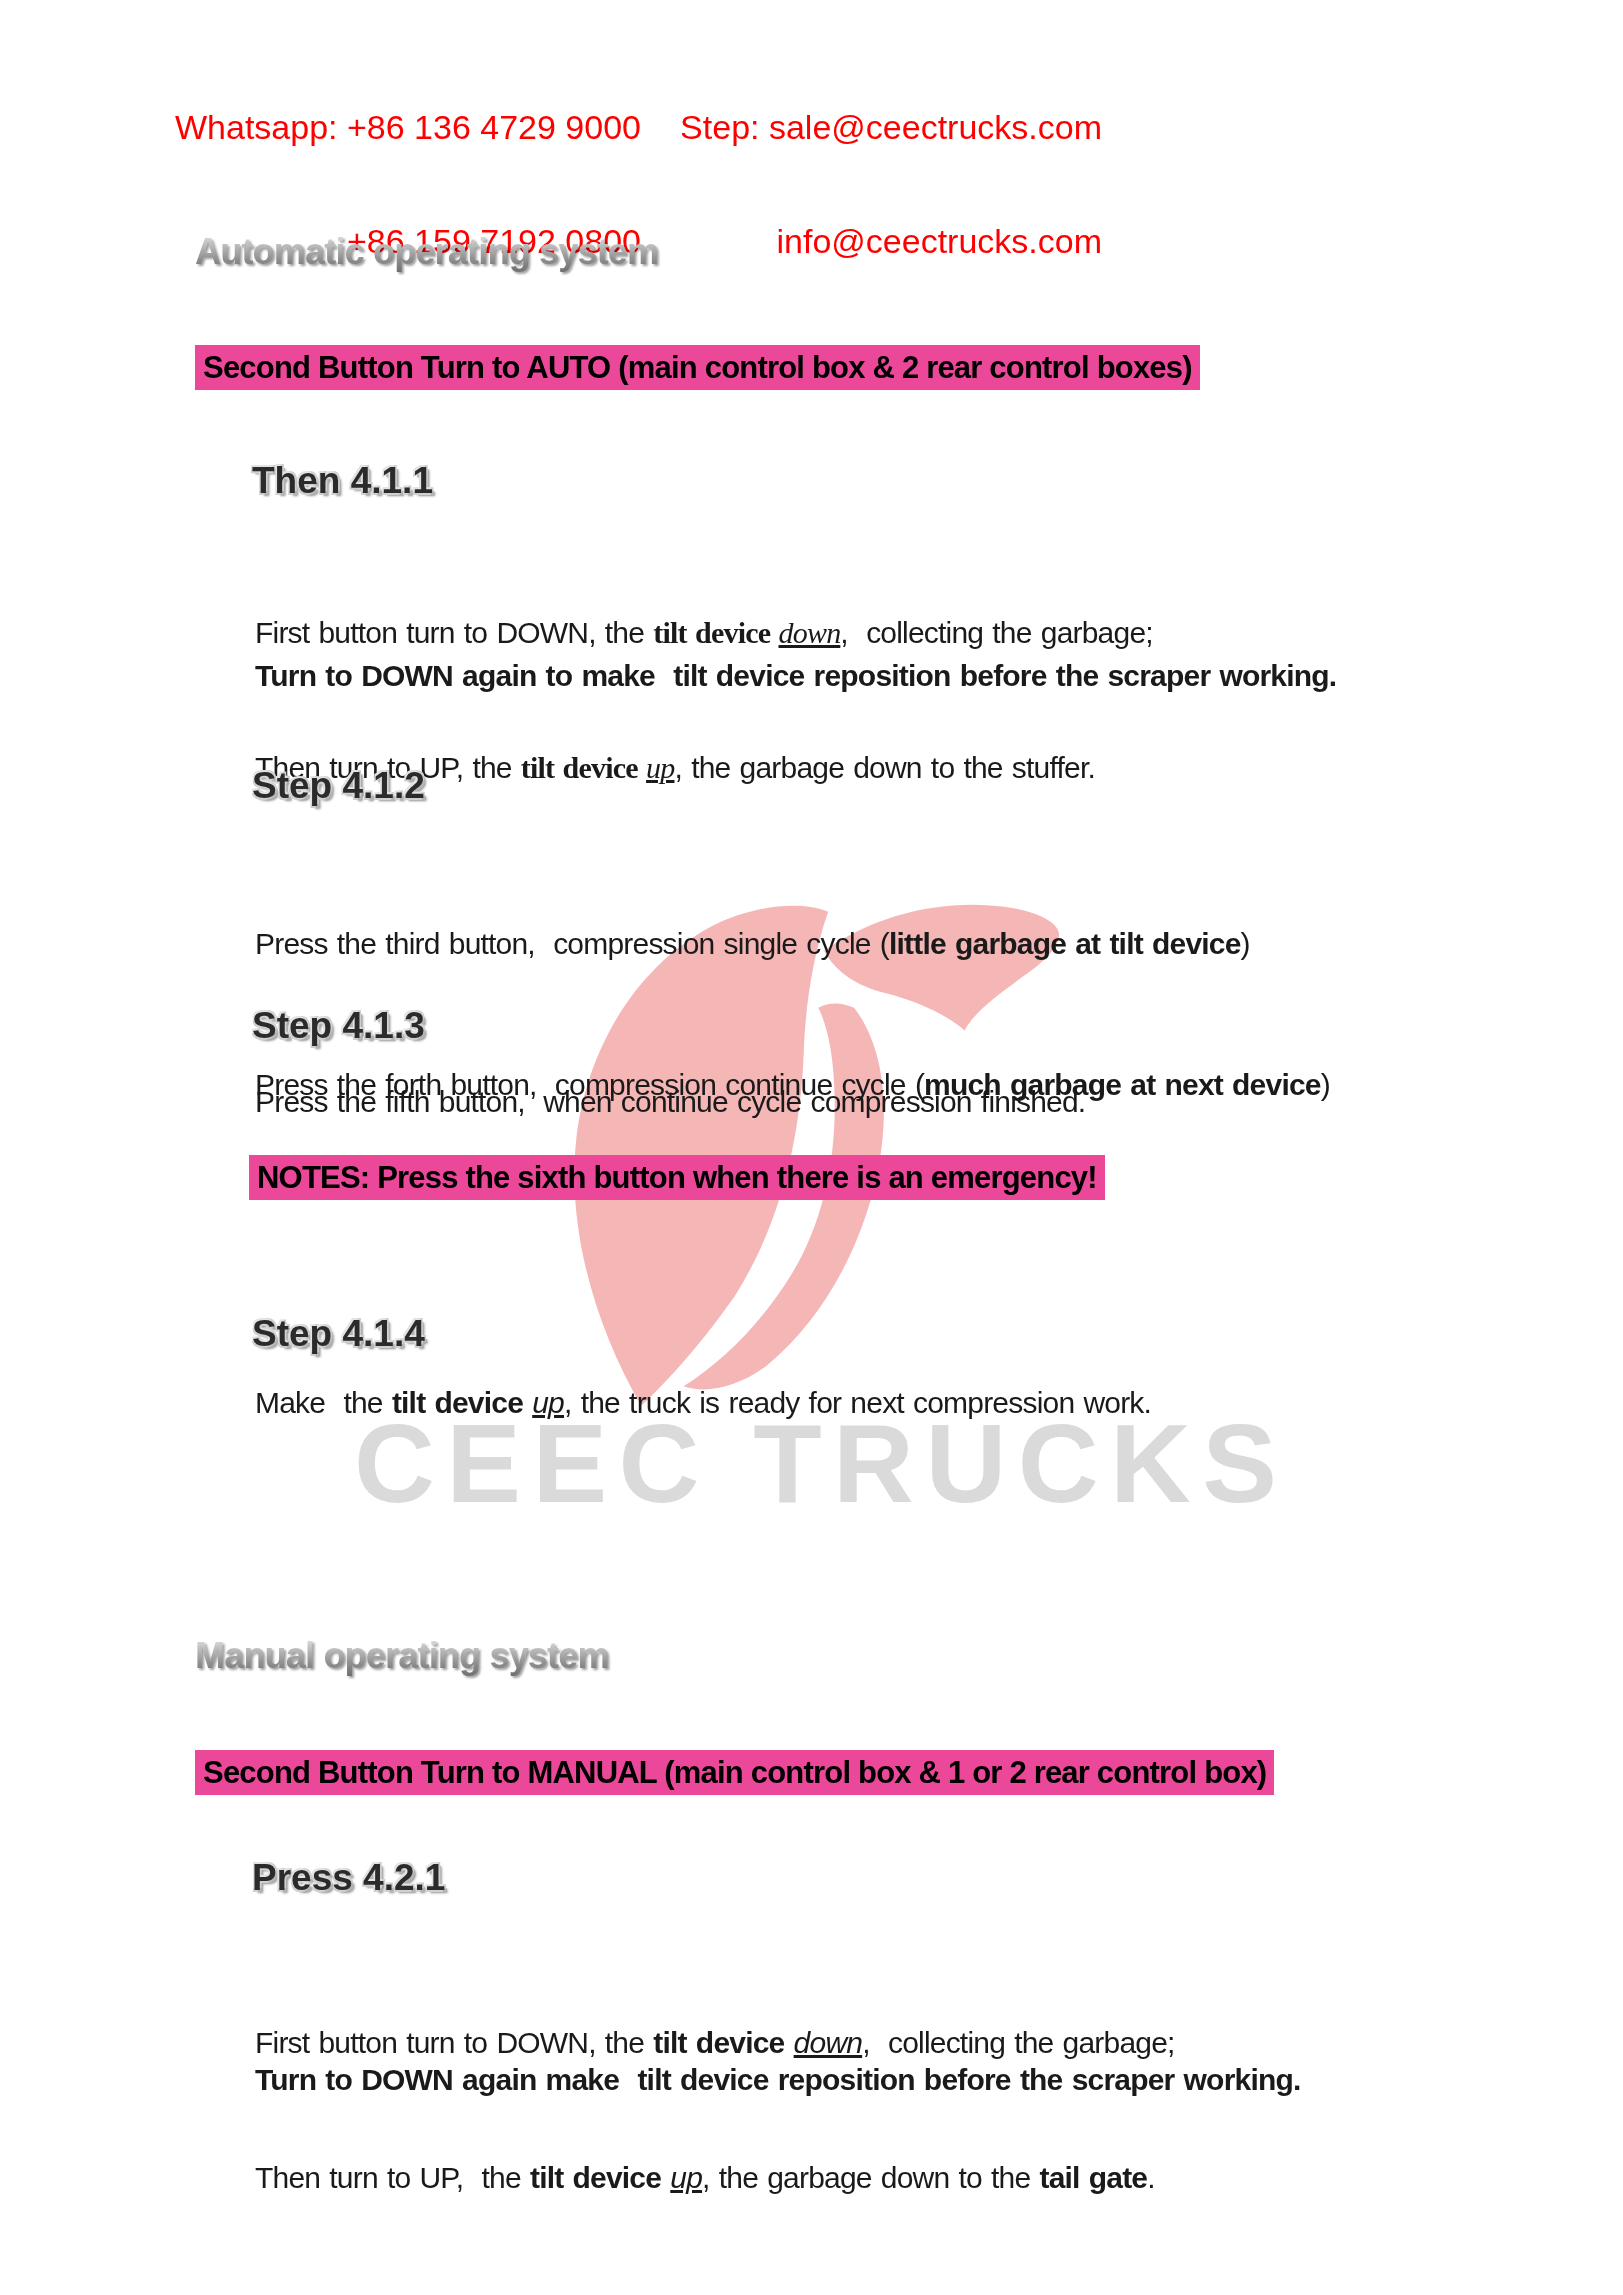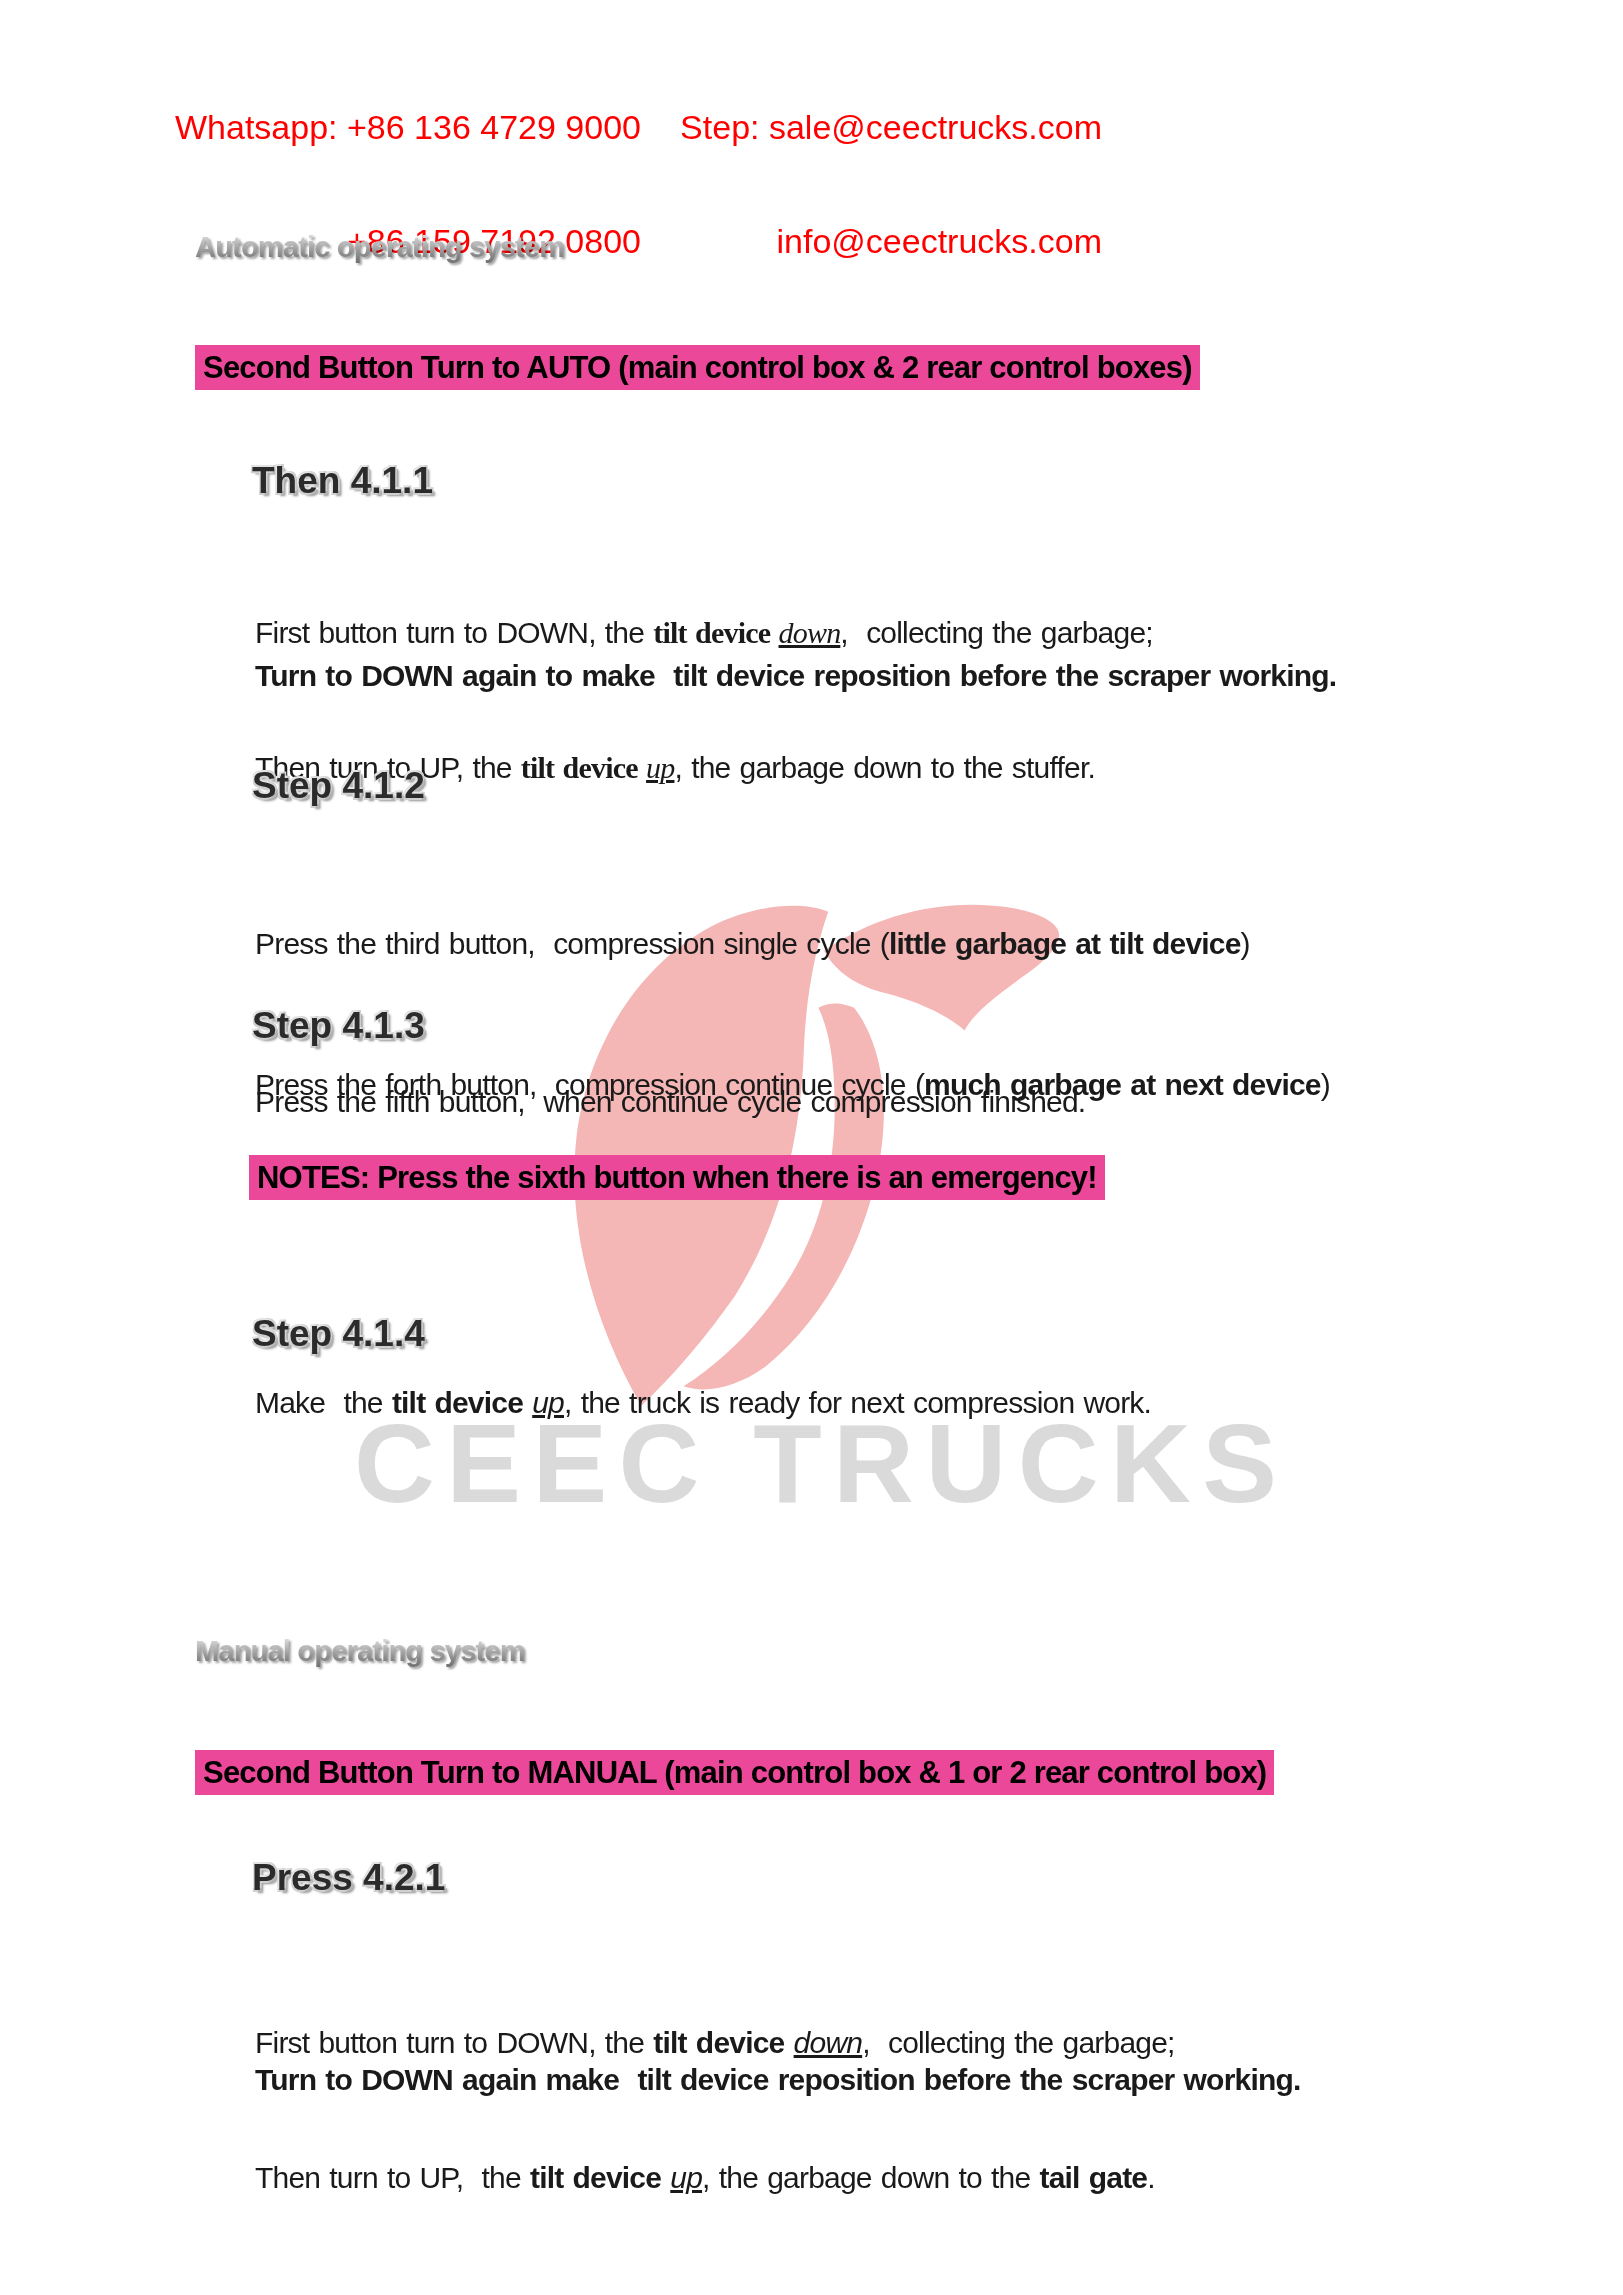--- a/index.html
+++ b/index.html
@@ -31,21 +31,21 @@
     position:absolute;left:354px;top:1374px;
     z-index:0;
     font-size:112px;font-weight:bold;letter-spacing:11.4px;
     color:#dadada;
     white-space:pre;
   }
   
   .content-item{position:absolute;z-index:2;}
   
   .sec-title{
-    font-size:29px;font-weight:bold;letter-spacing:-0.8px;
+    font-size:36px;font-weight:bold;letter-spacing:-0.8px;
     background:linear-gradient(180deg,#ececec 0%,#c2c2c2 30%,#8e8e8e 68%,#6d6d6d 100%);
     -webkit-background-clip:text;background-clip:text;
     color:#9a9a9a;-webkit-text-fill-color:transparent;
     filter:drop-shadow(2.4px 2.4px 1.2px rgba(0,0,0,0.38));
     white-space:pre;
   }
   
   .step-label{
     font-size:37px;font-weight:bold;letter-spacing:0px;
     color:#2b2b2b;

